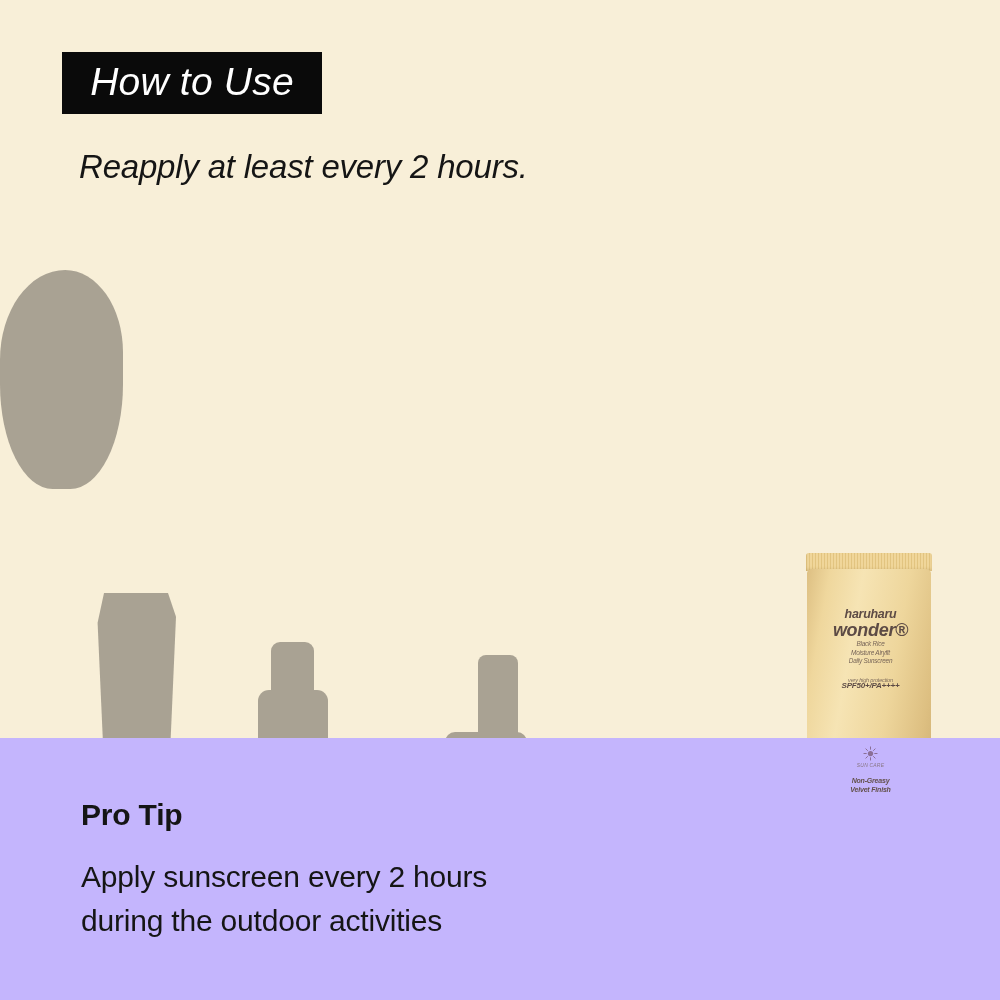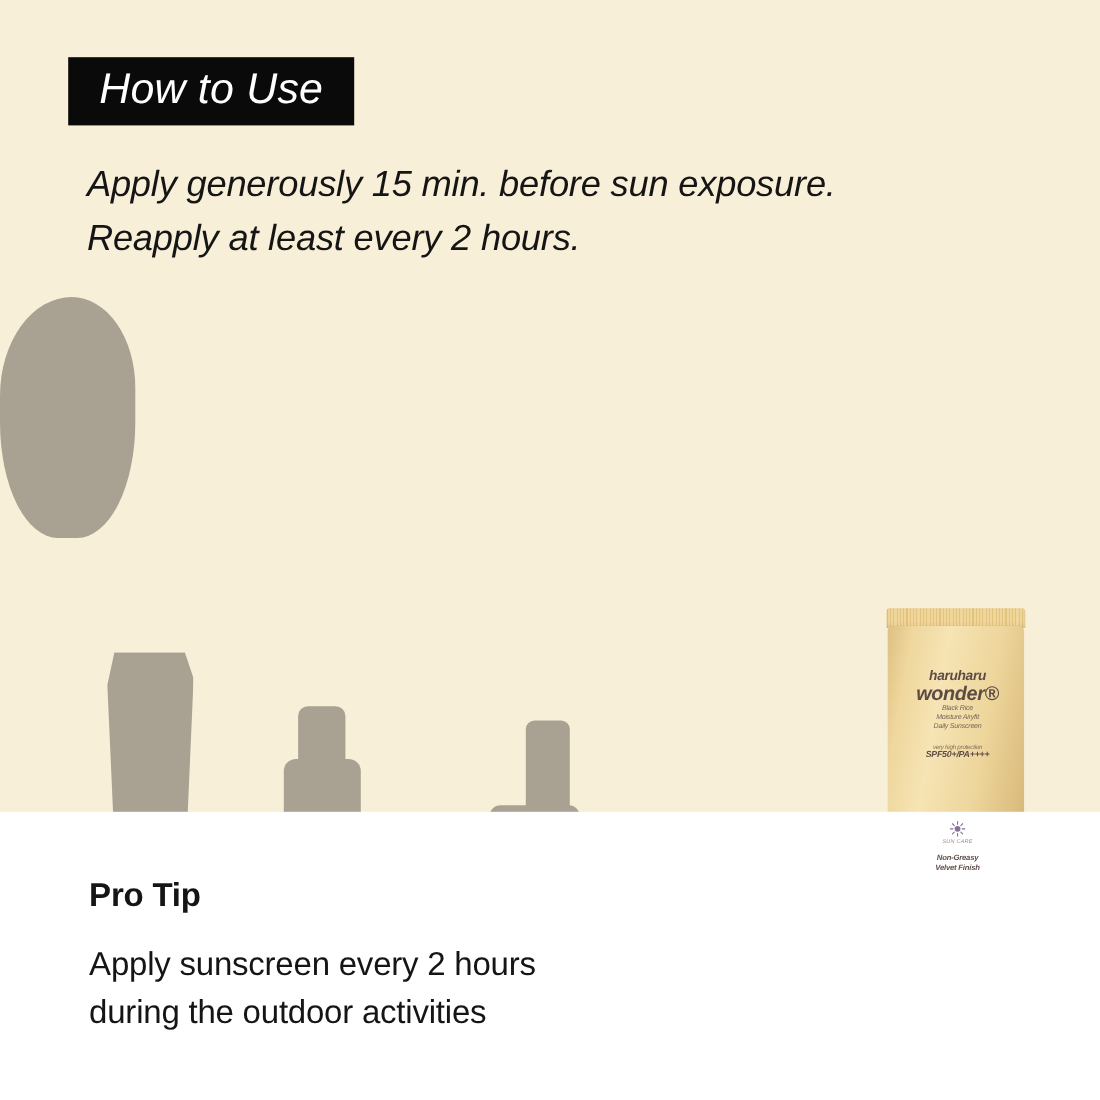--- a/index.html
+++ b/index.html
@@ -332,21 +332,21 @@
     font-weight: 700;
   }
 
   
   #protip-section {
     position: absolute;
     left: 0;
     top: 738px;
     width: 1000px;
     height: 262px;
-    background: #ffffff;
+    background: #c4b5fd;
   }
   #protip-heading {
     position: absolute;
     left: 81px;
     top: 60px;
     font-size: 30px;
     font-weight: 700;
     color: #151515;
     letter-spacing: -0.2px;
   }
@@ -369,21 +369,20 @@
 
 <div id="page">
 
   <div id="top-section">
 
     <div id="title-banner">
       <span class="title-text">How to Use</span>
     </div>
 
     <div id="intro-block">
-      <div class="intro-line">Apply generously 15 min. before sun exposure.</div>
       <div class="intro-line">Reapply at least every 2 hours.</div>
     </div>
 
     <div id="routine-row">
 
       <div class="silhouette" id="shape-cleanse"></div>
 
       <div class="dash" id="dash-1"></div>
 
       <div class="silhouette" id="shape-tone-cap"></div>

